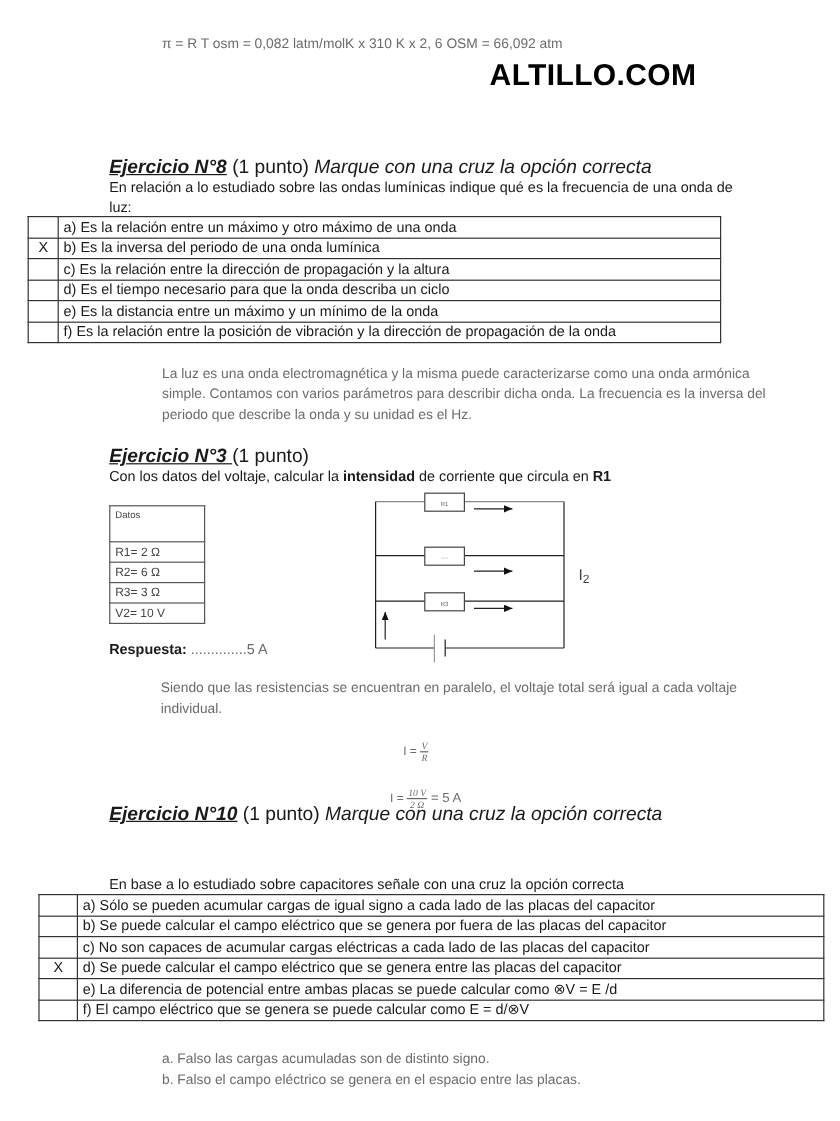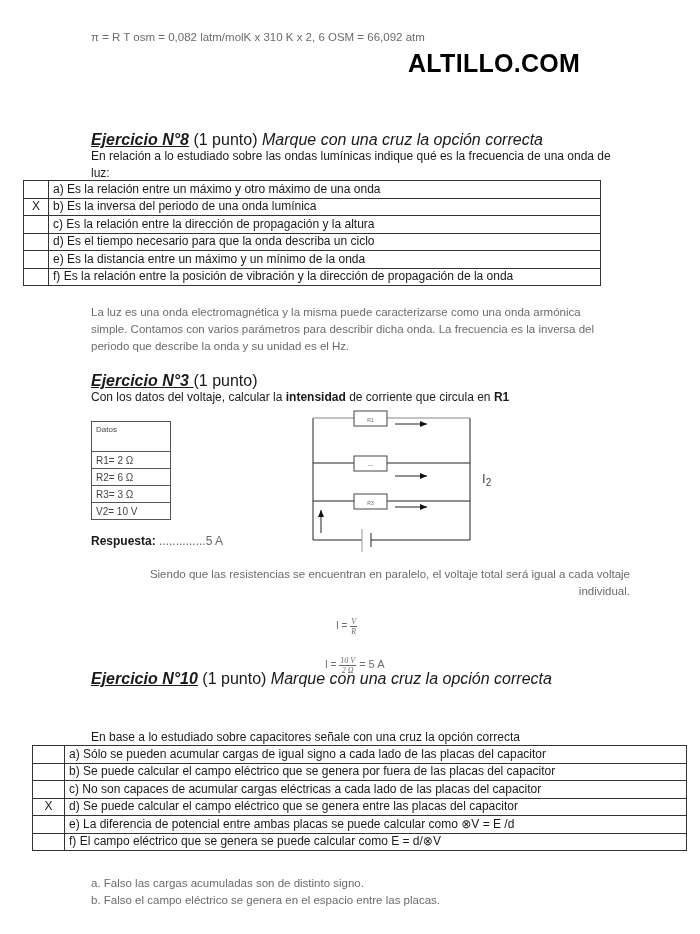--- a/index.html
+++ b/index.html
@@ -1,33 +1,33 @@
 <!DOCTYPE html>
 <html><head>
 <meta charset="utf-8">
 <style>
   html, body { margin:0; padding:0; background:#ffffff; }
   body { width:700px; height:934px; position:relative; overflow:hidden;
          font-family:"Liberation Sans", sans-serif; color:#1a1a1a; }
   .abs { position:absolute; }
   .gray { color:#6b6b6b; }
   .t12 { font-size:12px; line-height:17px; }
-  .t11 { font-size:11.5px; line-height:17px; }
+  .t11 { font-size:11.5px; line-height:17px;margin-left:44px; }
   .ex-title { font-size:16px; }
   .ex-title u { font-weight:bold; font-style:italic; }
   .ital { font-style:italic; }
   .logo { font-family:"Liberation Sans", sans-serif; font-weight:bold; font-size:25px;
           letter-spacing:0.3px; color:#000000; }
   table.opts { position:absolute; border-collapse:collapse; font-size:12px; }
   table.opts td { border:1px solid #333; height:16.5px; padding:0 4px; line-height:15px; white-space:nowrap; }
   table.opts td.mark { text-align:center; width:24px; padding:0; }
   table.datos { position:absolute; border-collapse:collapse; font-size:10px; color:#444;border-radius:19px; }
   table.datos td { border:1px solid #555; padding:0 4px; height:16px; width:70px; }
   table.datos td.hdr { height:26px; vertical-align:top; padding-top:3px; font-size:8px; }
-  .center { text-align:right; }
+  .center { text-align:left; }
   .frac { display:inline-block; vertical-align:middle; text-align:center; font-style:italic; font-size:8px; font-family:"Liberation Serif", serif; }
   .frac .num { display:block; border-bottom:1px solid #666; padding:0 1px; }
   .frac .den { display:block; padding:0 1px; }
 </style>
 </head>
 <body>
 
 <div class="abs t11 gray" style="left:91px; top:29px;">π = R T osm = 0,082 latm/molK x 310 K x 2, 6 OSM = 66,092 atm</div>
 
 <div class="abs logo" style="left:408px; top:49px;">ALTILLO.COM</div>

